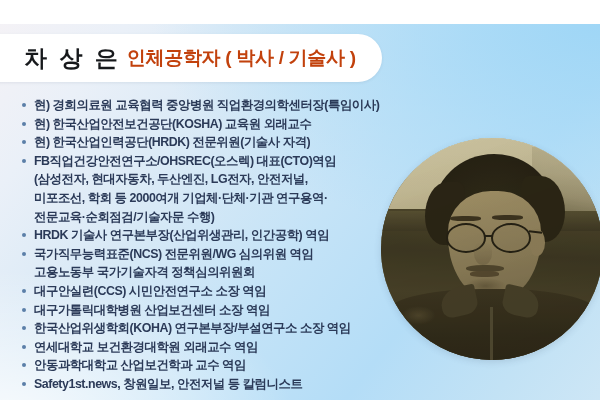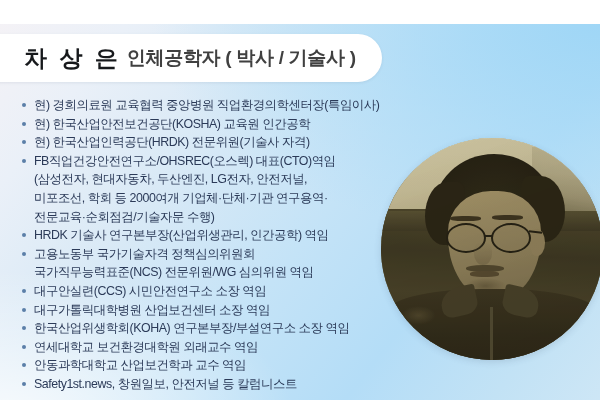--- a/index.html
+++ b/index.html
@@ -38,37 +38,37 @@
     background:#ffffff;
     border-radius:0 26px 26px 0;
     box-shadow:0 1px 3px rgba(60,80,110,.10);
     z-index:4;
   }
   #title-pill .name {
     font-size:23px; font-weight:bold; color:#17191c;
     letter-spacing:3px; white-space:nowrap;
   }
   #title-pill .role {
-    font-size:19px; font-weight:bold; color:#404040;
+    font-size:19px; font-weight:bold; color:#c2410c;
     letter-spacing:-0.3px; white-space:nowrap; margin-left:6px;
   }
 
   
   #bio-list {
     position:absolute; left:22px; top:72px; width:372px;
     z-index:3;
   }
   .bio-item { display:flex; align-items:flex-start; margin-bottom:0px; }
   .bullet-dot {
     flex:0 0 auto; width:4px; height:4px; border-radius:50%;
     background:#5b7fa8; margin:7px 8px 0 0;
   }
   .bio-lines { flex:1 1 auto; }
   .bio-line {
-    font-size:12.4px; font-weight:normal; color:#2b3a58;
+    font-size:12.4px; font-weight:bold; color:#2b3a58;
     line-height:18.6px; letter-spacing:-0.45px; white-space:nowrap;
   }
 
   
   #portrait {
     position:absolute; left:381px; top:114px;
     width:222px; height:222px; border-radius:50%;
     overflow:hidden; z-index:2;
     background:#6d6747;
     box-shadow:0 2px 7px rgba(50,70,100,.16);
@@ -213,21 +213,21 @@
     <div class="bio-item">
       <span class="bullet-dot"></span>
       <div class="bio-lines">
         <div class="bio-line">현) 경희의료원 교육협력 중앙병원 직업환경의학센터장(특임이사)</div>
       </div>
     </div>
 
     <div class="bio-item">
       <span class="bullet-dot"></span>
       <div class="bio-lines">
-        <div class="bio-line">현) 한국산업안전보건공단(KOSHA) 교육원 인간공학</div>
+        <div class="bio-line">현) 한국산업안전보건공단(KOSHA) 교육원 외래교수</div>
       </div>
     </div>
 
     <div class="bio-item">
       <span class="bullet-dot"></span>
       <div class="bio-lines">
         <div class="bio-line">현) 한국산업인력공단(HRDK) 전문위원(기술사 자격)</div>
       </div>
     </div>
 
@@ -244,22 +244,22 @@
     <div class="bio-item">
       <span class="bullet-dot"></span>
       <div class="bio-lines">
         <div class="bio-line">HRDK 기술사 연구본부장(산업위생관리, 인간공학) 역임</div>
       </div>
     </div>
 
     <div class="bio-item">
       <span class="bullet-dot"></span>
       <div class="bio-lines">
+        <div class="bio-line">국가직무능력표준(NCS) 전문위원/WG 심의위원 역임</div>
         <div class="bio-line">고용노동부 국가기술자격 정책심의위원회</div>
-        <div class="bio-line">국가직무능력표준(NCS) 전문위원/WG 심의위원 역임</div>
       </div>
     </div>
 
     <div class="bio-item">
       <span class="bullet-dot"></span>
       <div class="bio-lines">
         <div class="bio-line">대구안실련(CCS) 시민안전연구소 소장 역임</div>
       </div>
     </div>
 

